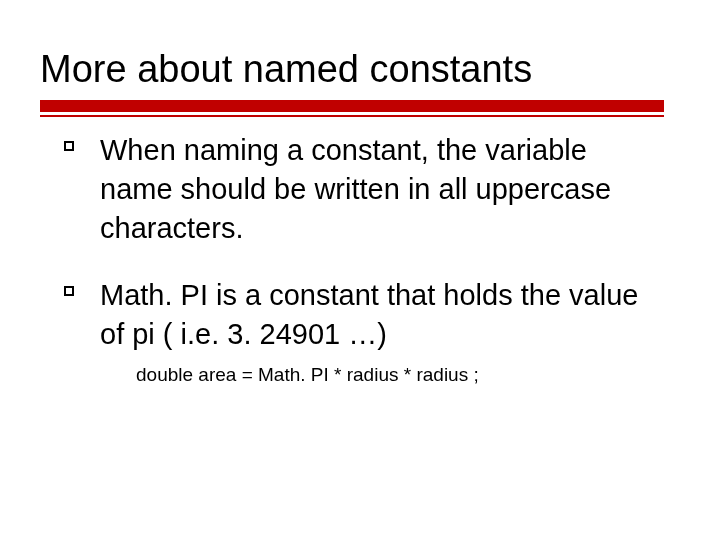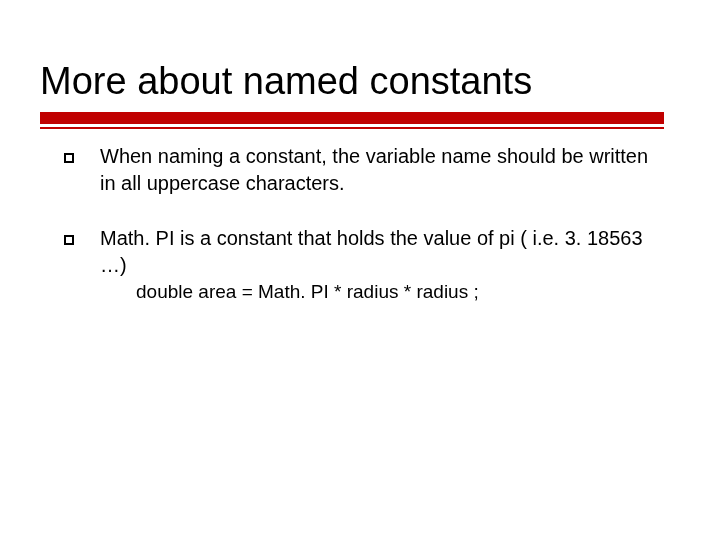--- a/index.html
+++ b/index.html
@@ -9,21 +9,21 @@
     height: 540px;
     background: #fff;
     font-family: Verdana, Geneva, sans-serif;
     color: #000;
     overflow: hidden;
   }
   .slide {
     box-sizing: border-box;
     width: 704px;
     height: 540px;
-    padding: 60px 40px 40px 40px;
+    padding: 48px 40px 40px 40px;
     position: relative;
   }
   .title {
     font-size: 38px;
     font-weight: 400;
     margin: 0 0 8px 0;
     line-height: 1.15;
   }
   .rule-wrap {
     margin: 0 0 14px 0;
@@ -37,21 +37,21 @@
     background: #c00000;
     margin-top: 3px;
   }
   ul.bullets {
     list-style: none;
     margin: 0;
     padding: 0 10px 0 24px;
   }
   ul.bullets > li {
     position: relative;
-    font-size: 20px;
+    font-size: 29px;
     line-height: 1.35;
     margin: 0 0 28px 0;
     padding-left: 36px;
   }
   ul.bullets > li.tight {
     margin-bottom: 0;
   }
   ul.bullets > li::before {
     content: "";
     position: absolute;
@@ -60,39 +60,39 @@
     width: 10px;
     height: 10px;
     border: 2px solid #000;
     box-sizing: border-box;
     background: transparent;
   }
   .example {
     font-size: 19px;
     line-height: 1.4;
     padding-left: 96px;
-    margin-top: 0;
+    margin-top: 8px;
   }
 </style>
 </head>
 <body>
 
 <div class="slide">
 
   <h1 class="title">More about named constants</h1>
 
   <div class="rule-wrap">
     <div class="rule-thick"></div>
     <div class="rule-thin"></div>
   </div>
 
   <ul class="bullets">
     <li>
       <span>When naming a constant, the variable name should be written in all uppercase characters.</span>
     </li>
     <li class="tight">
-      <span>Math. PI is a constant that holds the value of pi ( i.e. 3. 18563 …)</span>
+      <span>Math. PI is a constant that holds the value of pi ( i.e. 3. 24901 …)</span>
     </li>
   </ul>
 
   <div class="example">double area = Math. PI * radius * radius ;</div>
 
 </div>
 
 </body></html>

